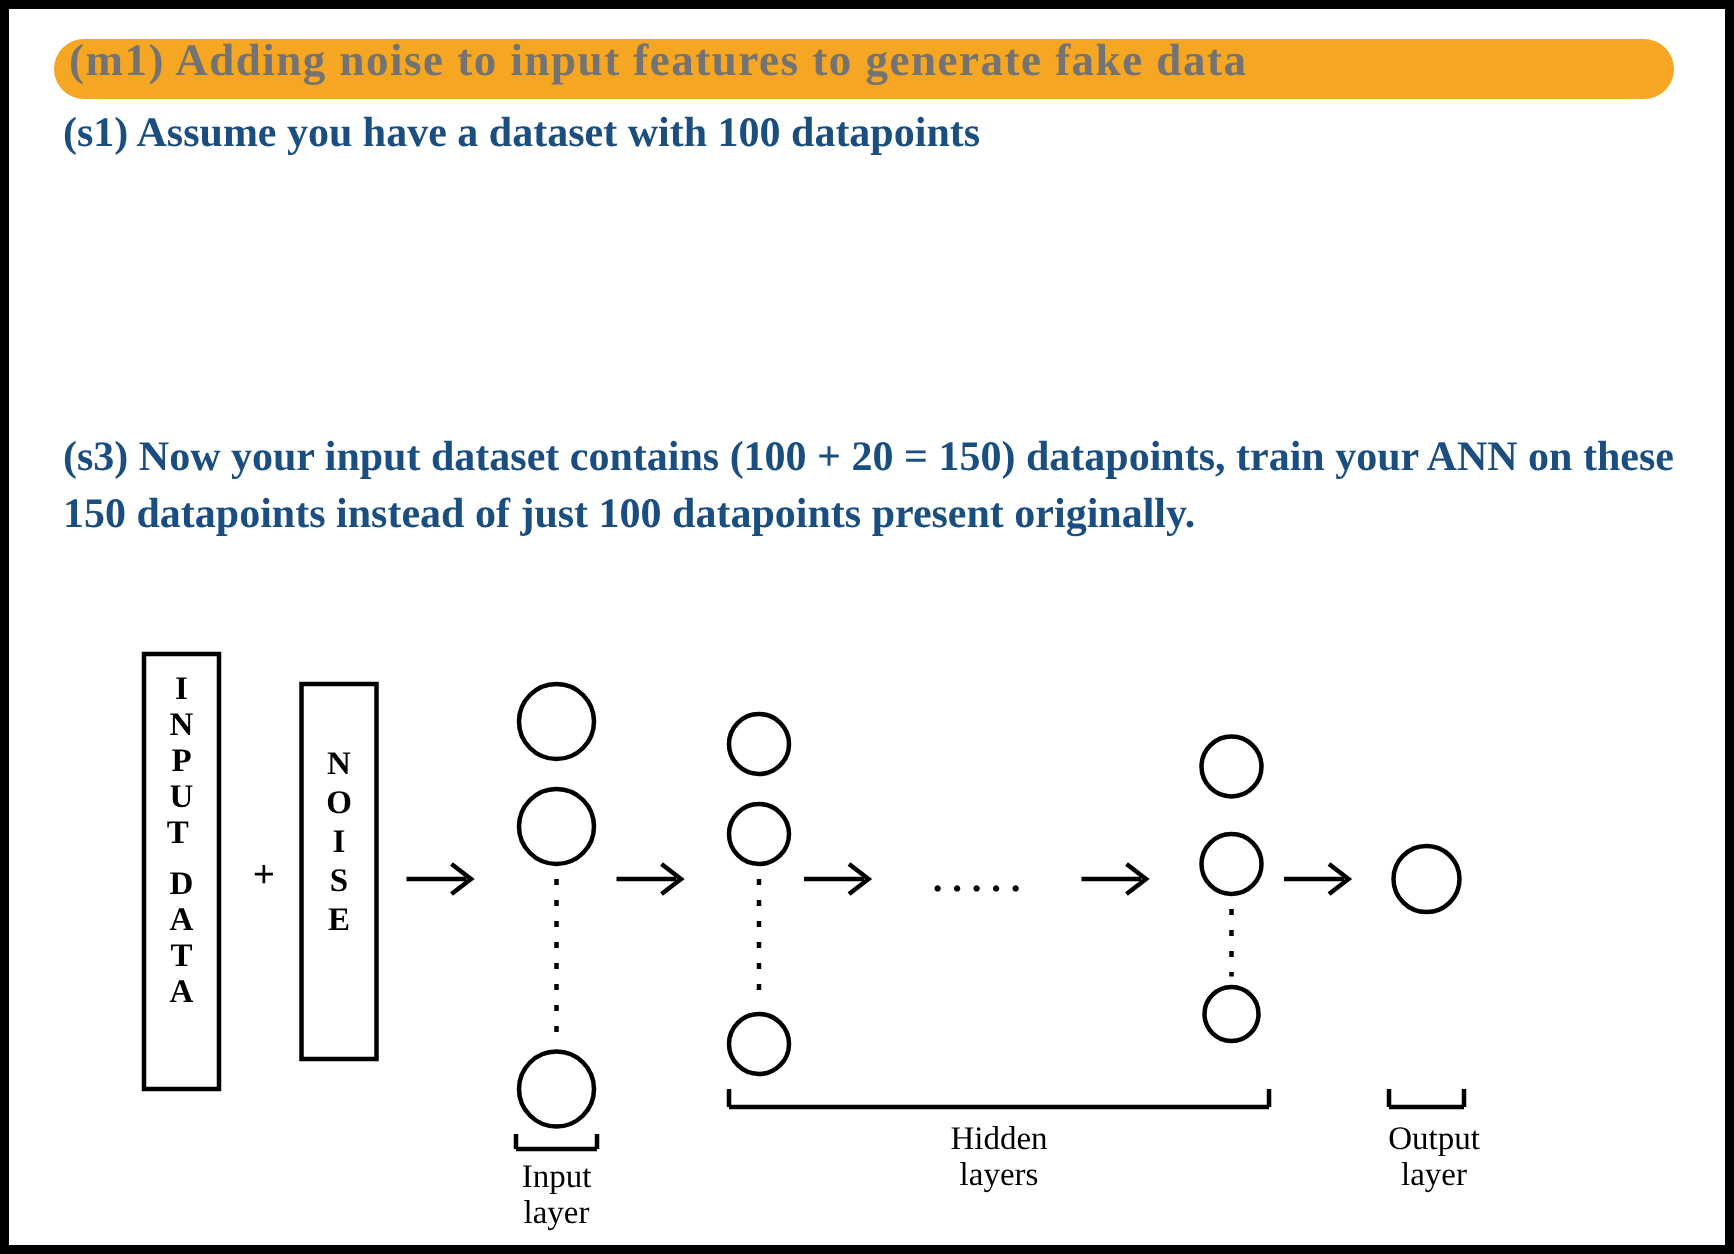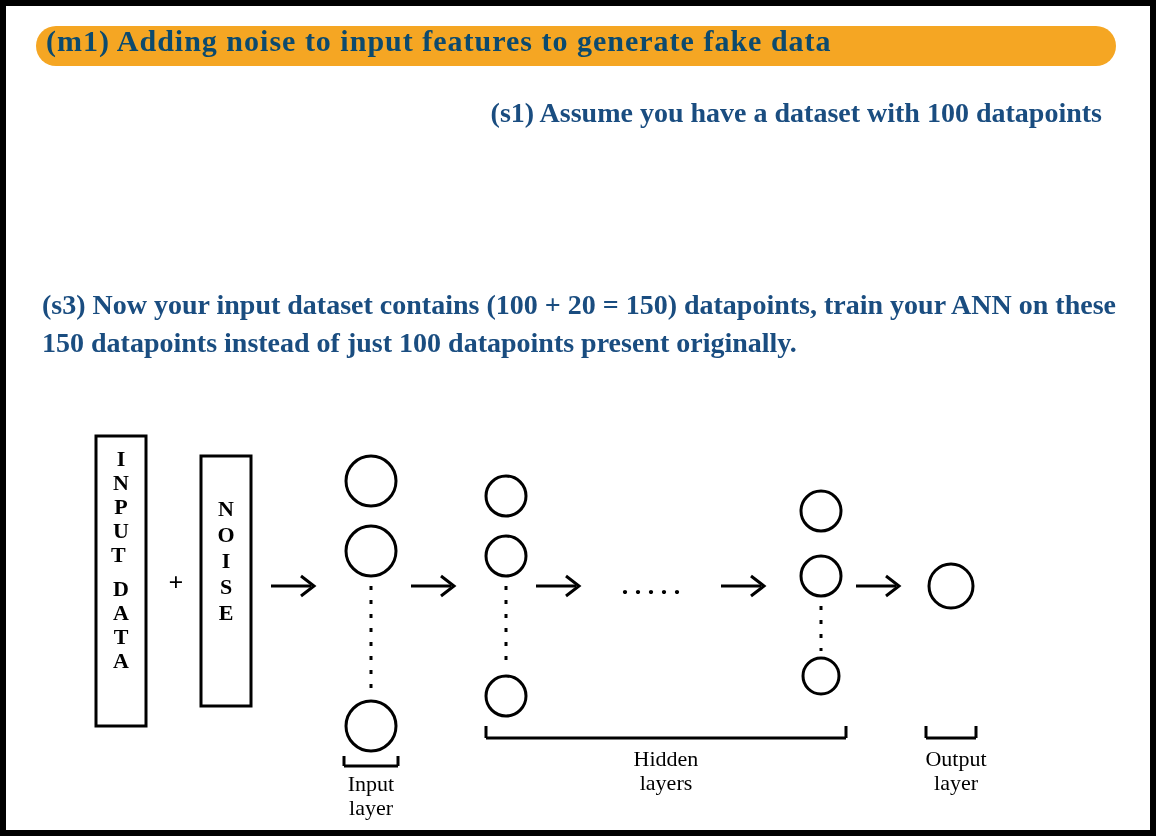--- a/index.html
+++ b/index.html
@@ -11,28 +11,28 @@
     font-family:"Comic Sans MS","Segoe Script","Bradley Hand",cursive;
     color:#1a4d80;
   }
   .highlight-bar{
     position:absolute;left:30px;top:20px;
     width:1080px;height:40px;
     background:#f5a623;border-radius:20px;
   }
   .title{
     position:absolute;left:40px;top:18px;
-    font-size:30px;font-weight:bold;color:#0c4a6e;
+    font-size:30px;font-weight:bold;color:#737373;
     letter-spacing:1px;
   }
   .line{
     position:absolute;font-size:28px;font-weight:bold;
     color:#1a4d80;line-height:1.35;
   }
-  .l1{left:36px;top:88px;width:1060px;text-align:right;}
+  .l1{left:36px;top:64px;width:1060px;}
   .l2{left:36px;top:140px;width:1080px;}
   .l3{left:36px;top:280px;width:1080px;}
   .diagram{
     position:absolute;left:80px;top:420px;
     width:1000px;height:380px;color:#1d4ed8;
   }
   svg{overflow:visible;}
 </style>
 </head>
 <body>

